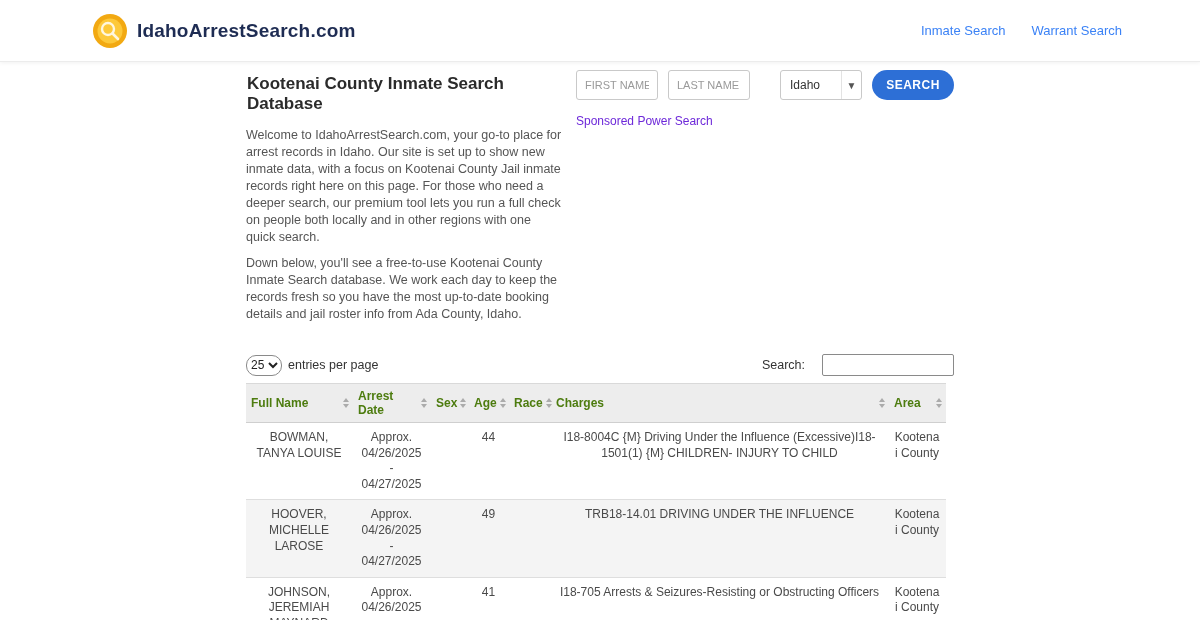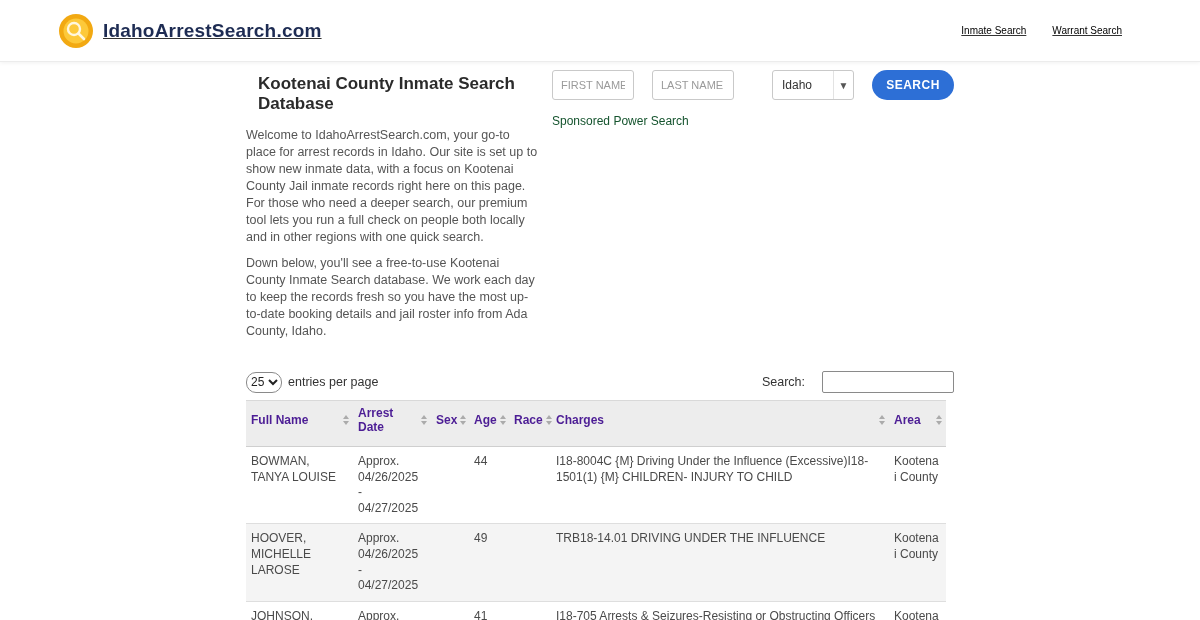--- a/index.html
+++ b/index.html
@@ -9,43 +9,42 @@
     font-family: "Liberation Sans", sans-serif;
     color: #333;
   }
 
   
   .site-header {
     height: 62px;
     display: flex;
     align-items: center;
     justify-content: space-between;
-    padding: 0 78px 0 58px;
+    padding: 0 78px 0 92px;
     background: #fff;
     border-bottom: 1px solid #ececec;
     box-shadow: 0 1px 4px rgba(0,0,0,0.06);
-    text-decoration: underline;
   }
   .brand { display: flex; align-items: center; gap: 9px; }
   .logo { width: 36px; height: 36px; display: block; }
   .brand-name { font-size: 19px; font-weight: bold; color: #1e2c53; letter-spacing: 0.2px; }
   .nav { display: flex; gap: 26px; }
-  .nav a { font-size: 10px; color: #000000; text-decoration: none; cursor: pointer; }
+  .nav a { font-size: 13px; color: #3b82f6; text-decoration: none; cursor: pointer; }
 
   
   .main { width: 708px; margin: 0 auto; padding-top: 8px; }
   .columns { display: flex; gap: 14px; min-height: 172px; }
 
   .intro { width: 350px; }
-  .intro h1 { font-size: 17px; font-weight: 700; color: #2b2b2b; margin: 4px 12px 13px; }
+  .intro h1 { font-size: 17px; font-weight: 700; color: #2b2b2b; margin: 4px 1px 13px; }
   .intro p { font-size: 12.5px; color: #555; line-height: 17px; margin-bottom: 9px; }
 
   .searchbox { flex: 1; }
   .searchbox h2 { font-size: 15px; font-weight: 700; color: #222; margin: 3px 0 17px; }
-  .form-row { display: flex; gap: 18px; }
+  .form-row { display: flex; gap: 10px; }
   .form-row input[type="text"] {
     width: 82px; height: 30px;
     border: 1px solid #c9c9c9; border-radius: 3px;
     padding: 0 8px; font-size: 11px; color: #333;
     font-family: "Liberation Sans", sans-serif;
   }
   .form-row input::placeholder { color: #9a9a9a; font-size: 11px; }
   .state-select {
     width: 82px; height: 30px;
     border: 1px solid #c9c9c9; border-radius: 3px;
@@ -58,21 +57,21 @@
     width: 20px; height: 28px; display: flex; align-items: center; justify-content: center;
     color: #555; font-size: 10px; border-left: 1px solid #e3e3e3;
   }
   .search-btn {
     width: 82px; height: 30px;
     background: #2d6fd6; color: #fff;
     border: none; border-radius: 15px;
     font-size: 12px; font-weight: bold; letter-spacing: 0.5px;
     cursor: pointer; font-family: "Liberation Sans", sans-serif;
   }
-  .sponsored { margin-top: 14px; font-size: 12px; color: #14532d; }
+  .sponsored { margin-top: 14px; font-size: 12px; color: #6d28d9; }
 
   
   .controls {
     display: flex; justify-content: space-between; align-items: center;
     margin-top: 22px; margin-bottom: 7px;
     font-size: 12.5px; color: #333;
   }
   .controls-left { display: flex; align-items: center; gap: 6px; }
   .page-size-select {
     height: 21px; font-size: 12px; font-family: "Liberation Sans", sans-serif;
@@ -84,41 +83,42 @@
     border: 1px solid #8a8a8a; border-radius: 2px;
     padding: 0 5px; font-size: 12px; font-family: "Liberation Sans", sans-serif;
   }
 
   
   table { width: 700px; border-collapse: collapse; table-layout: fixed; }
   thead th {
     background: #ededed;
     border-top: 1px solid #d9d9d9;
     border-bottom: 1px solid #cfcfcf;
-    font-size: 12px; font-weight: bold; color: #4c1d95;
-    text-align: left; padding: 5px 4px 12px 5px;
+    font-size: 12px; font-weight: bold; color: #4d7c0f;
+    text-align: left; padding: 5px 4px 5px 5px;
     cursor: pointer;
   }
   th:nth-child(1) { width: 107px; }
   th:nth-child(2) { width: 78px; }
   th:nth-child(3) { width: 38px; }
   th:nth-child(4) { width: 40px; }
   th:nth-child(5) { width: 42px; }
   th:nth-child(6) { width: 338px; }
   th:nth-child(7) { width: 57px; }
   .th-wrap { display: flex; align-items: center; justify-content: space-between; }
   .sort { display: inline-flex; flex-direction: column; align-items: center; margin-left: 3px; }
   .sort i { display: block; width: 0; height: 0; border-left: 3px solid transparent; border-right: 3px solid transparent; }
   .sort .up { border-bottom: 4px solid #ababab; margin-bottom: 2px; }
   .sort .down { border-top: 4px solid #ababab; }
   tbody td {
     font-size: 12px; color: #4a4a4a; line-height: 1.3;
     padding: 7px 6px 7px 5px; vertical-align: top;
     border-bottom: 1px solid #dedede;
     word-wrap: break-word;
+    text-align: center;
   }
   tbody tr:nth-child(even) { background: #f4f4f4; }
   tbody tr:nth-child(odd) { background: #ffffff; }
 </style>
 </head>
 <body>
 
 <header class="site-header">
   <div class="brand">
     <span>

